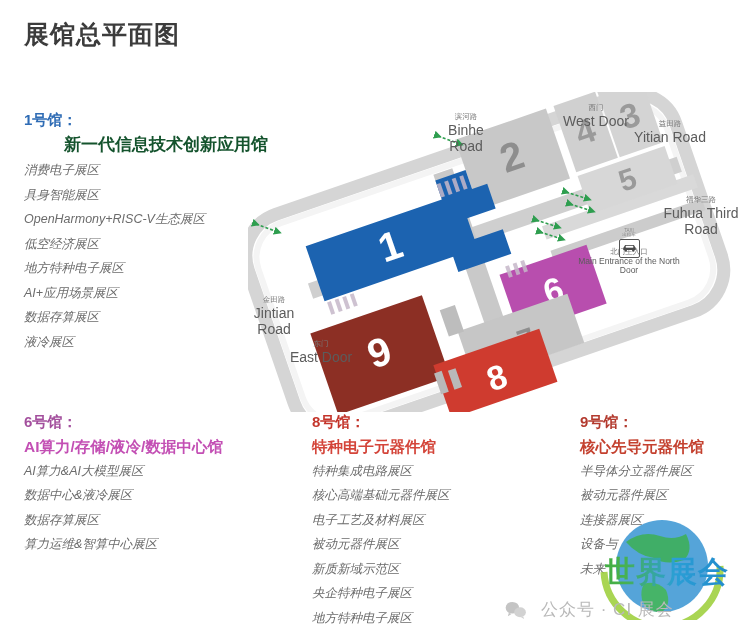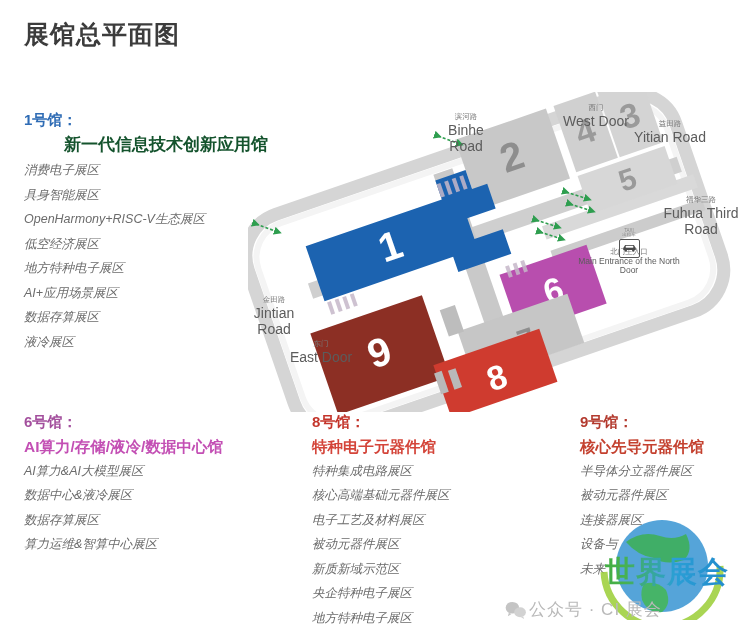--- a/index.html
+++ b/index.html
@@ -83,21 +83,21 @@
   #wm-text{
     position:absolute;left:586px;top:552px;width:162px;text-align:center;
     font-size:30px;font-weight:700;letter-spacing:1px;
     background:linear-gradient(90deg,#3ca93c 0%,#48b24a 22%,#2a9fd6 55%,#1f84c8 100%);
     -webkit-background-clip:text;background-clip:text;color:transparent;
     -webkit-text-fill-color:transparent;
     text-shadow:none;
   }
   #wechat-wm{
     position:absolute;left:505px;top:598px;
-    display:flex;align-items:center;gap:2px;
+    display:flex;align-items:center;gap:14px;
     font-size:17px;color:#b9b9b9;font-weight:500;letter-spacing:1px;
   }
 </style>
 </head>
 <body>
 
 <div id="page">
 
   <div class="page-title">展馆总平面图</div>
 

